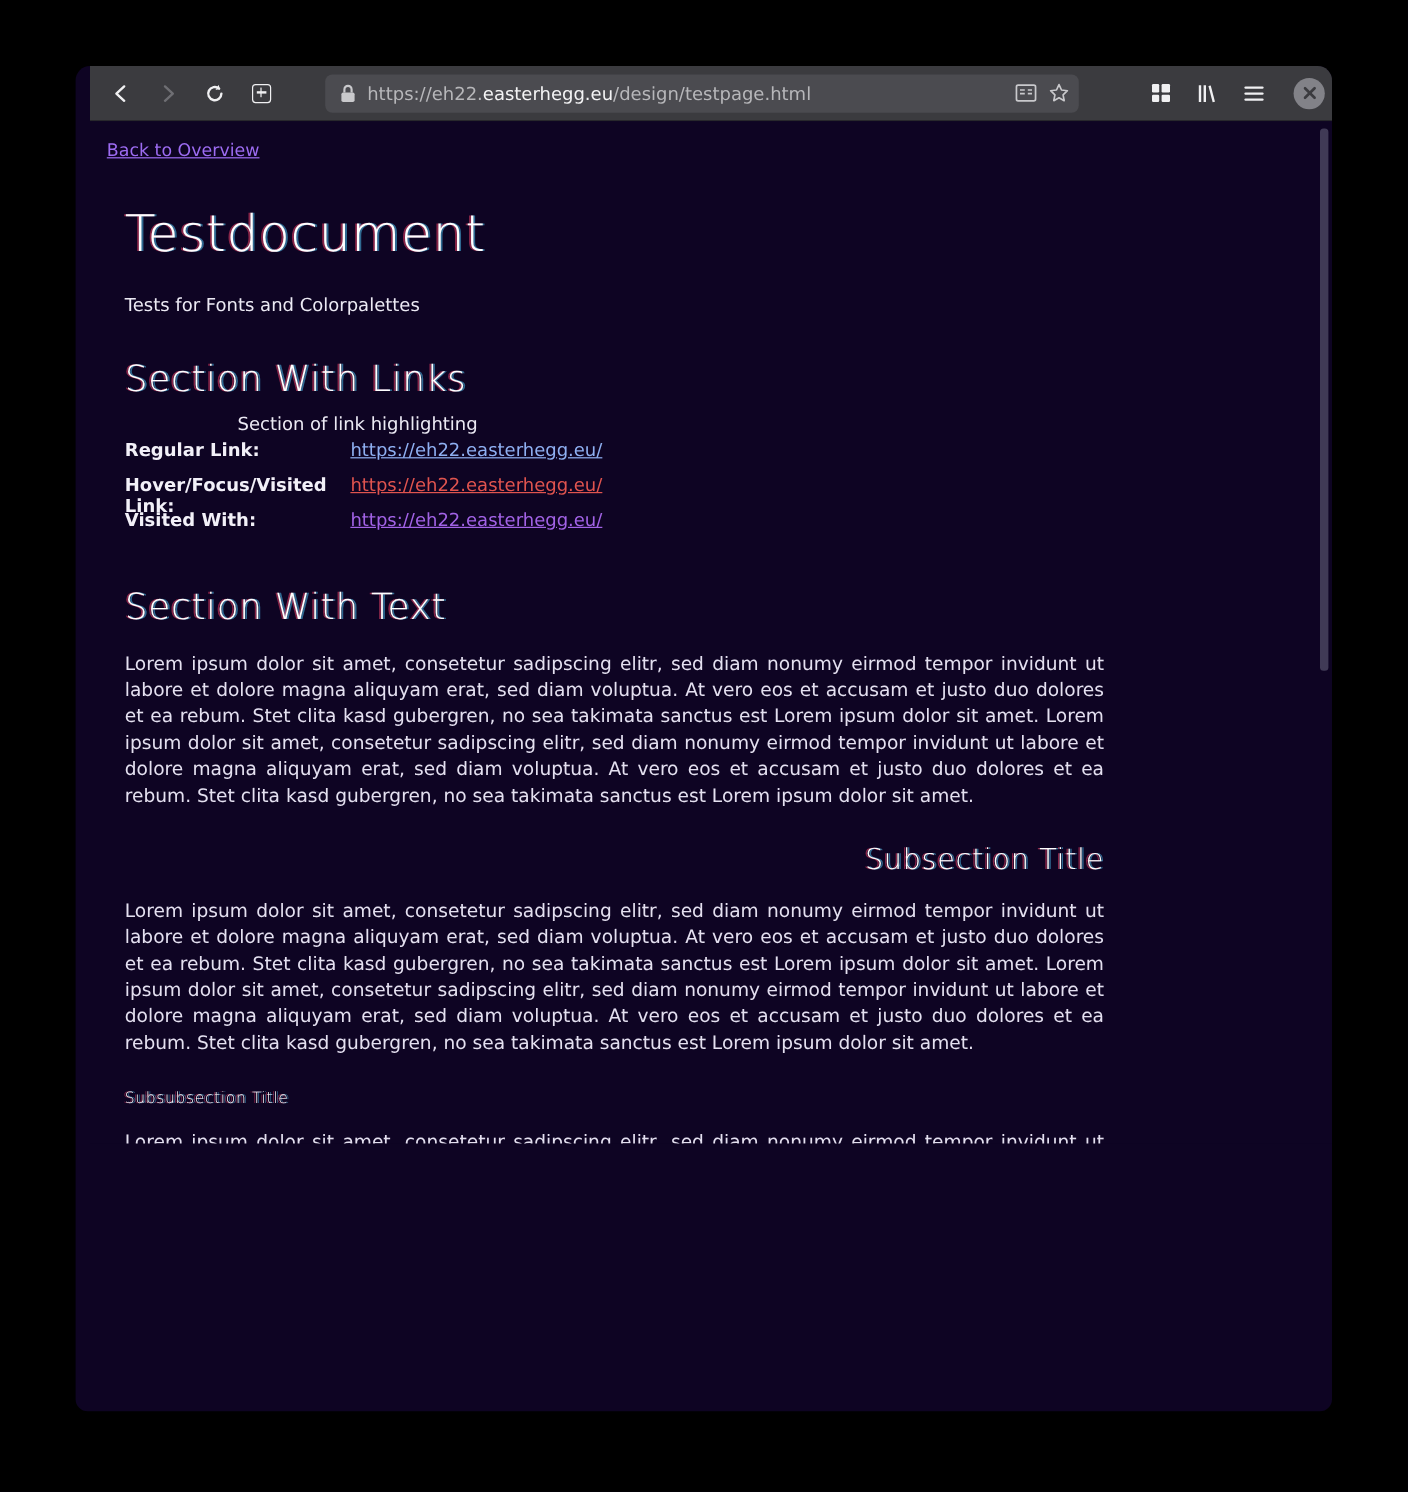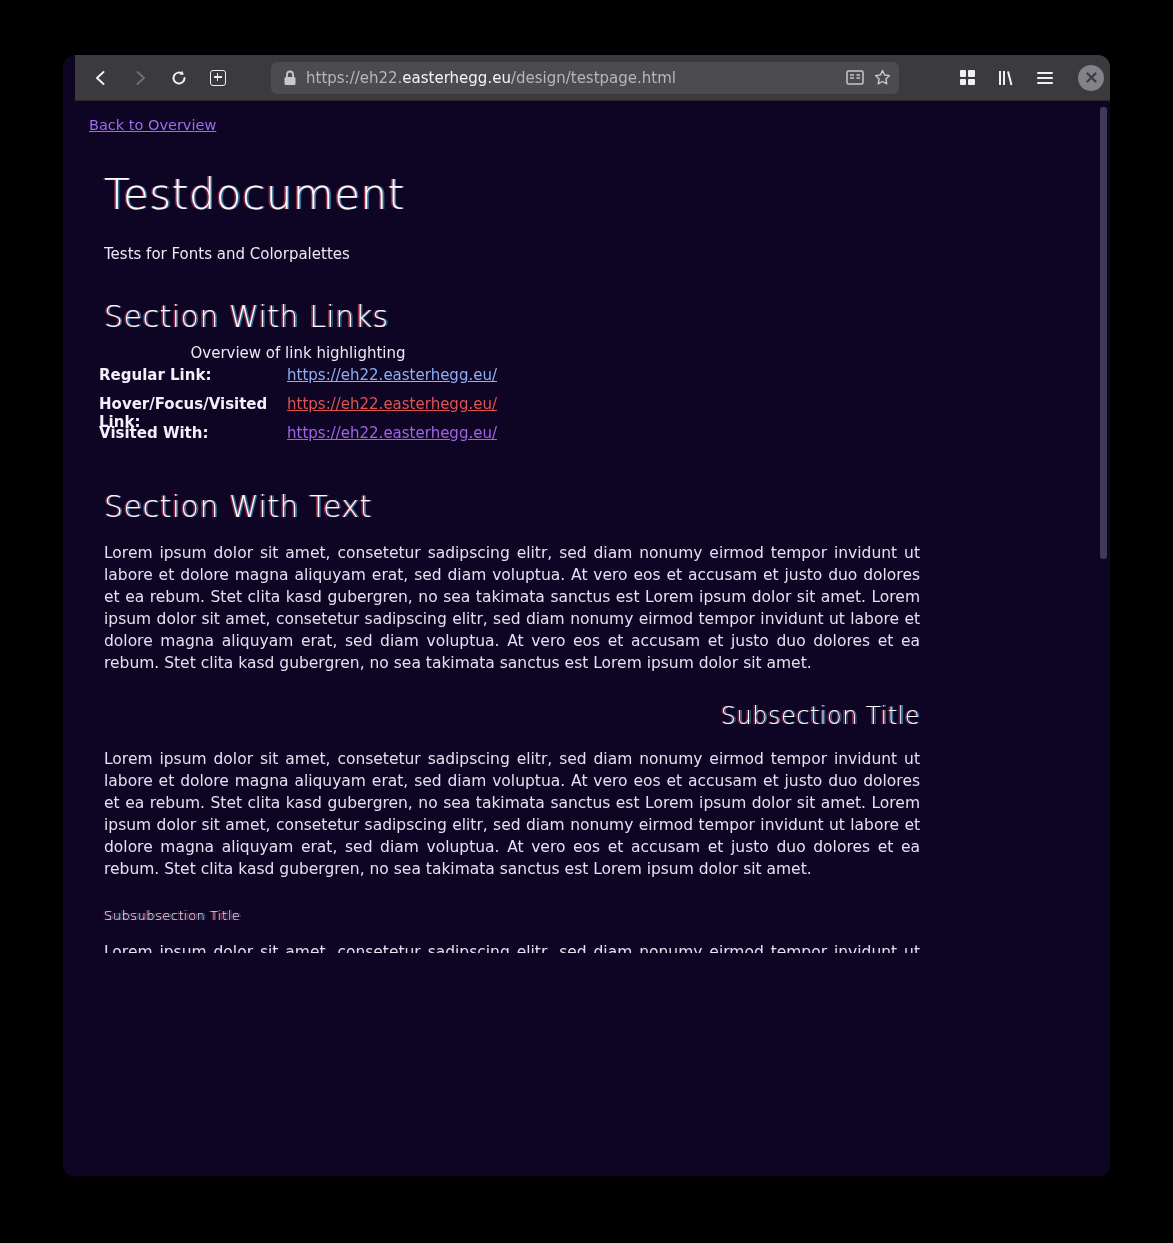--- a/index.html
+++ b/index.html
@@ -57,21 +57,21 @@
   }
   h1.glitch { font-size: 42px; margin-top: 36px; }
   h2.glitch { font-size: 30px; margin-top: 36px; }
   h3.glitch { font-size: 24px; margin-top: 28px; text-align: right; }
   h4.glitch { font-size: 13px; margin-top: 28px; }
 
   .subtitle { margin-top: 26px; font-size: 15px; color: #eceaf4; }
 
   .links-table { width: 388px; margin-top: 10px; }
   .links-caption { text-align: center; font-size: 15px; margin-bottom: 4px; color: #eceaf4; }
-  .link-row { display: flex; align-items: baseline; height: 29px; justify-content: center; }
+  .link-row { display: flex; align-items: baseline; height: 29px; }
   .link-row .lbl { width: 188px; font-weight: bold; font-size: 15px; color: #f2f0f8; flex: none; }
   .link-row a { font-size: 15px; text-decoration: underline; }
   a.link-regular { color: #8fb0f2; }
   a.link-hover   { color: #e0544f; }
   a.link-visited { color: #a263e6; }
 
   p.body-text {
     margin-top: 18px; font-size: 15.5px; line-height: 22px;
     text-align: justify; color: #e4e0f0;
   }
@@ -180,21 +180,21 @@
   <div class="viewport">
     <div class="content">
       <a href="#" class="backlink">Back to Overview</a>
 
       <div class="inner">
         <h1 class="glitch">Testdocument</h1>
         <div class="subtitle">Tests for Fonts and Colorpalettes</div>
 
         <h2 class="glitch">Section With Links</h2>
         <div class="links-table">
-          <div class="links-caption">Overview of link highlighting</div>
+          <div class="links-caption">Section of link highlighting</div>
           <div class="link-row">
             <span class="lbl">Regular Link:</span>
             <a href="#" class="link-regular">https://eh22.easterhegg.eu/</a>
           </div>
           <div class="link-row">
             <span class="lbl">Hover/Focus/Visited Link:</span>
             <a href="#" class="link-hover">https://eh22.easterhegg.eu/</a>
           </div>
           <div class="link-row">
             <span class="lbl">Visited With:</span>

